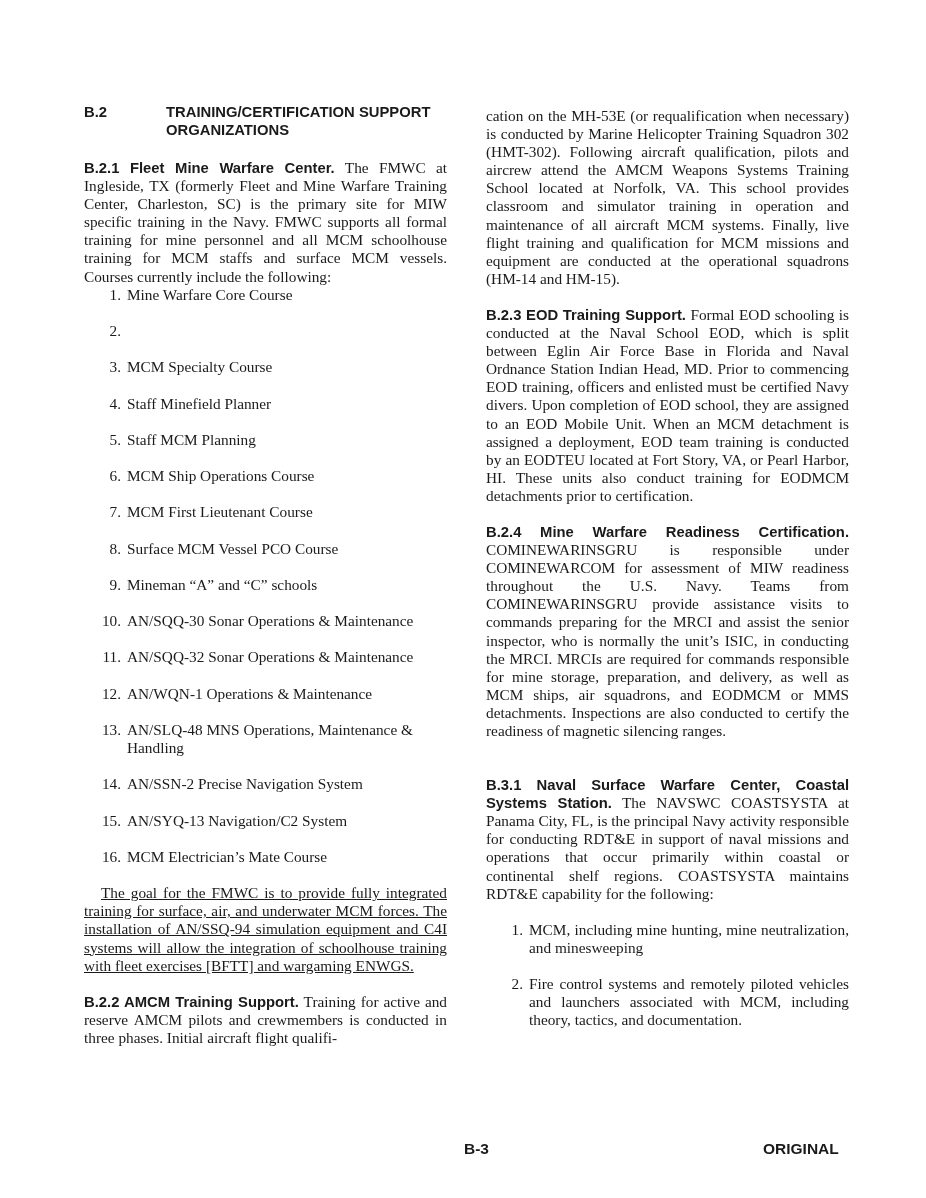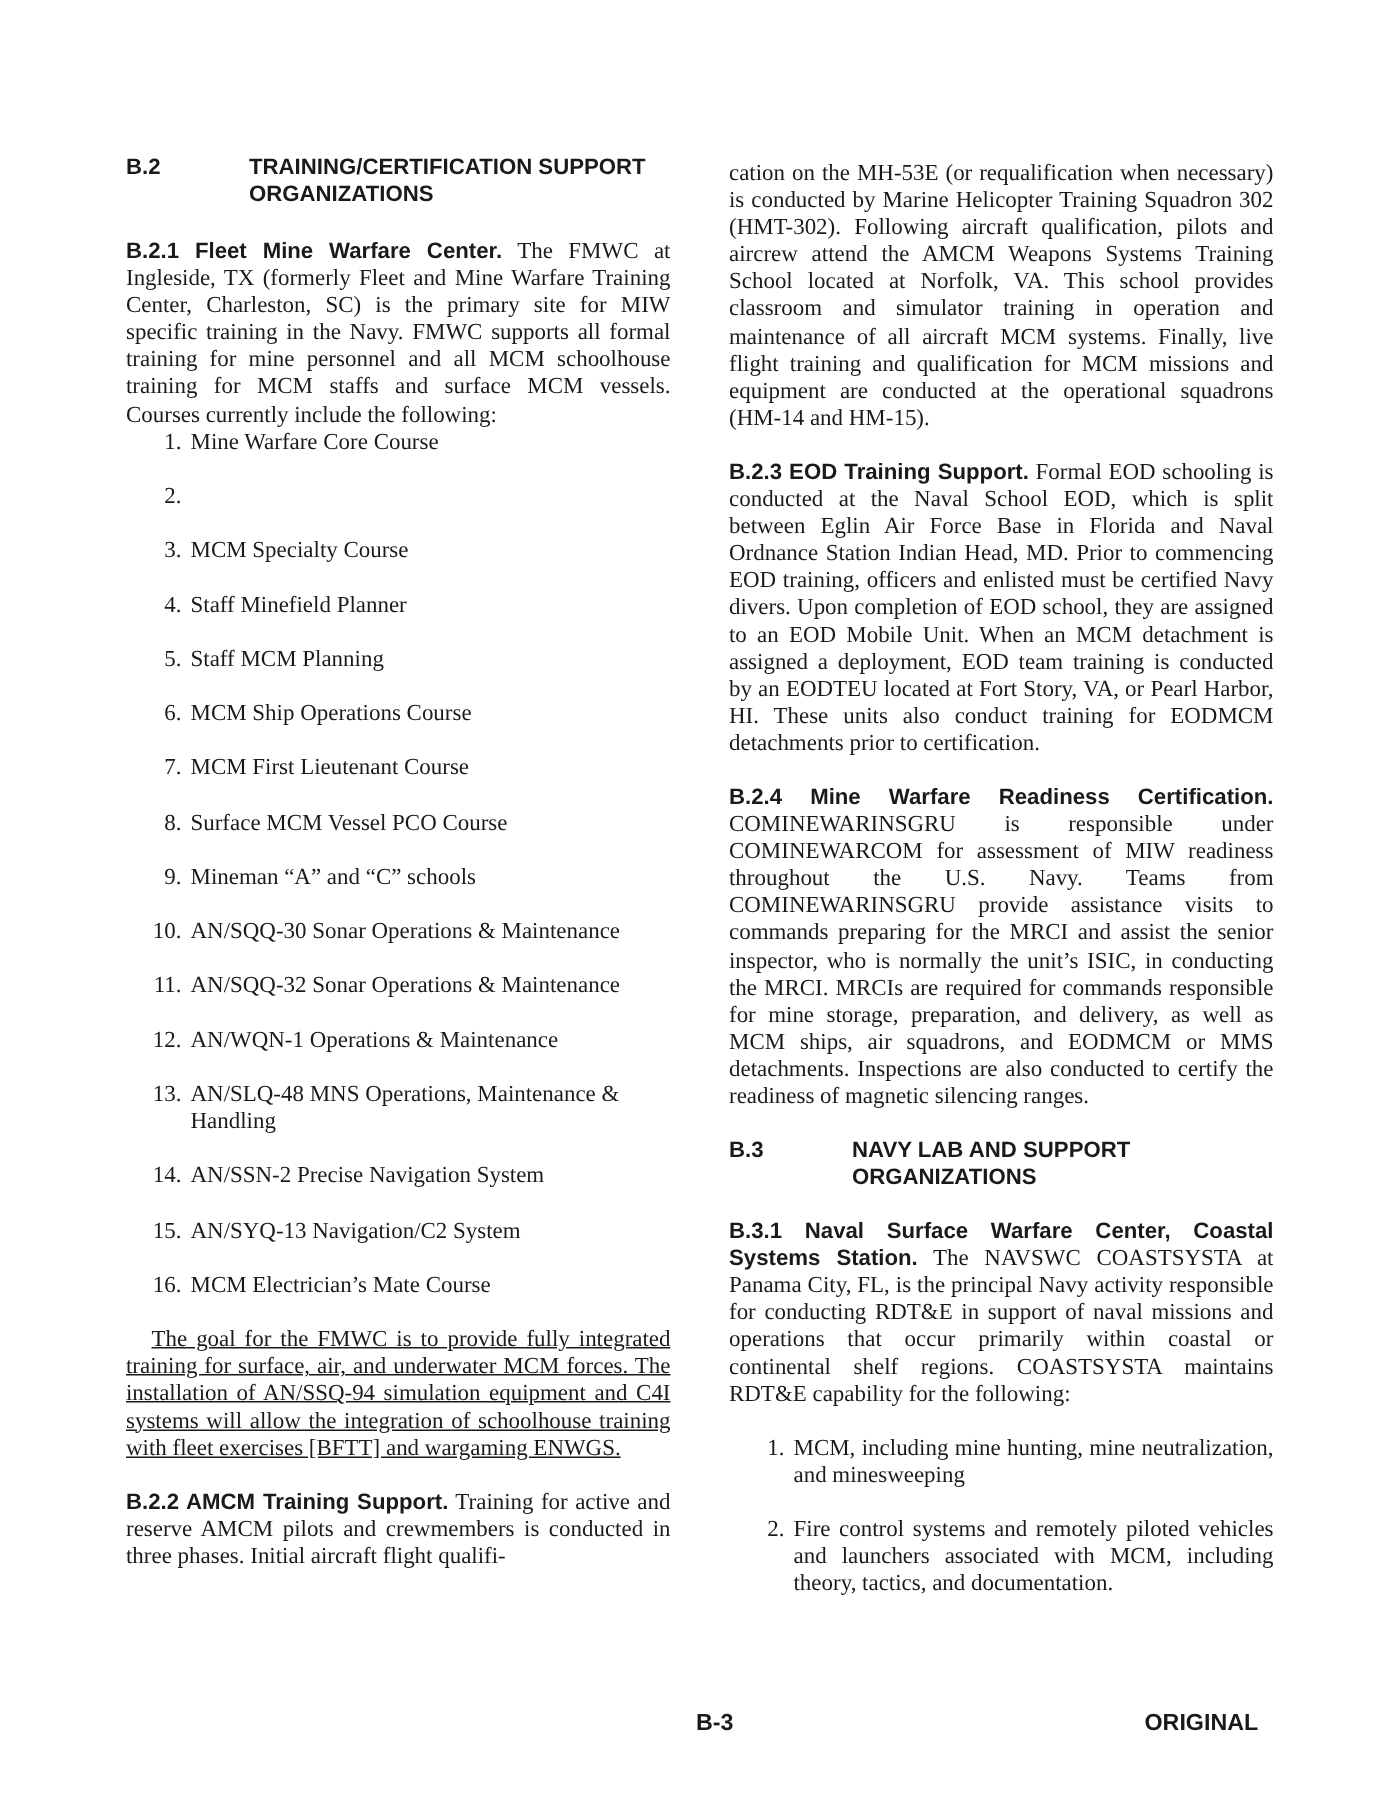--- a/index.html
+++ b/index.html
@@ -119,24 +119,20 @@
   <p class="serif">
     <span class="h3">B.2.3 EOD Training Support.</span>
     <span>Formal EOD schooling is conducted at the Naval School EOD, which is split between Eglin Air Force Base in Florida and Naval Ordnance Station Indian Head, MD. Prior to commencing EOD training, officers and enlisted must be certified Navy divers. Upon completion of EOD school, they are assigned to an EOD Mobile Unit. When an MCM detachment is assigned a deployment, EOD team training is conducted by an EODTEU located at Fort Story, VA, or Pearl Harbor, HI. These units also conduct training for EODMCM detachments prior to certification.</span>
   </p>
   <div class="gap"></div>
   <p class="serif">
     <span class="h3">B.2.4 Mine Warfare Readiness Certification.</span>
     <span>COMINEWARINSGRU is responsible under COMINEWARCOM for assessment of MIW readiness throughout the U.S. Navy. Teams from COMINEWARINSGRU provide assistance visits to commands preparing for the MRCI and assist the senior inspector, who is normally the unit’s ISIC, in conducting the MRCI. MRCIs are required for commands responsible for mine storage, preparation, and delivery, as well as MCM ships, air squadrons, and EODMCM or MMS detachments. Inspections are also conducted to certify the readiness of magnetic silencing ranges.</span>
   </p>
   <div class="gap"></div>
-  <h2 class="h2">
-    <span class="num">B.3</span>
-    <span style="width:230px;">NAVY LAB AND SUPPORT ORGANIZATIONS</span>
-  </h2>
   <div class="gap"></div>
   <p class="serif">
     <span class="h3">B.3.1 Naval Surface Warfare Center, Coastal Systems Station.</span>
     <span>The NAVSWC COASTSYSTA at Panama City, FL, is the principal Navy activity responsible for conducting RDT&amp;E in support of naval missions and operations that occur primarily within coastal or continental shelf regions. COASTSYSTA maintains RDT&amp;E capability for the following:</span>
   </p>
   <div class="gap"></div>
   <ol class="list caps">
     <li>
         <span class="n">1.</span>
         <span class="t" style="text-align:justify;">MCM, including mine hunting, mine neutralization, and minesweeping</span>

